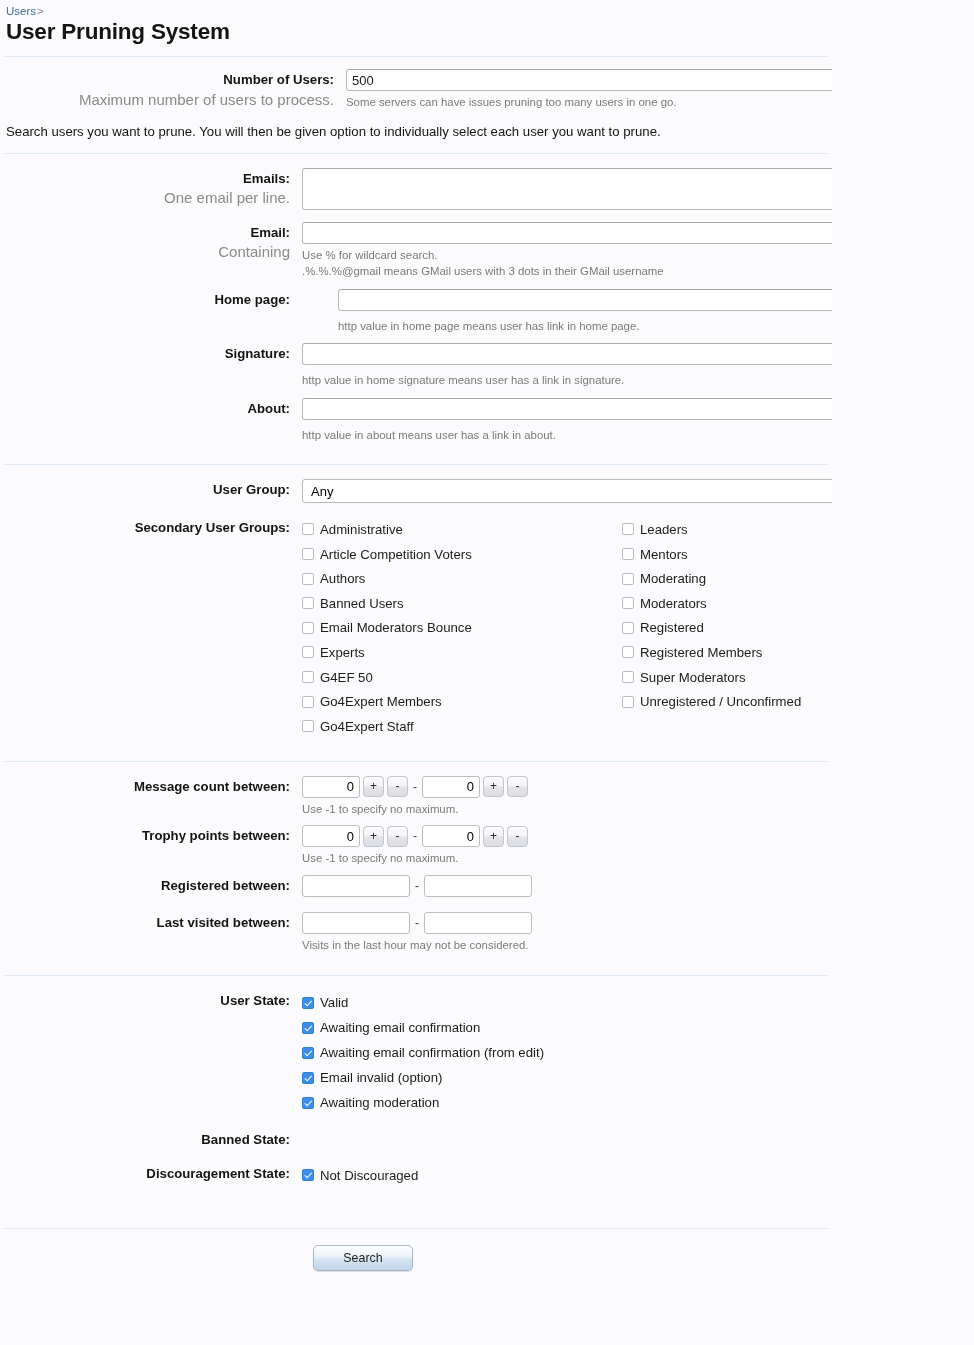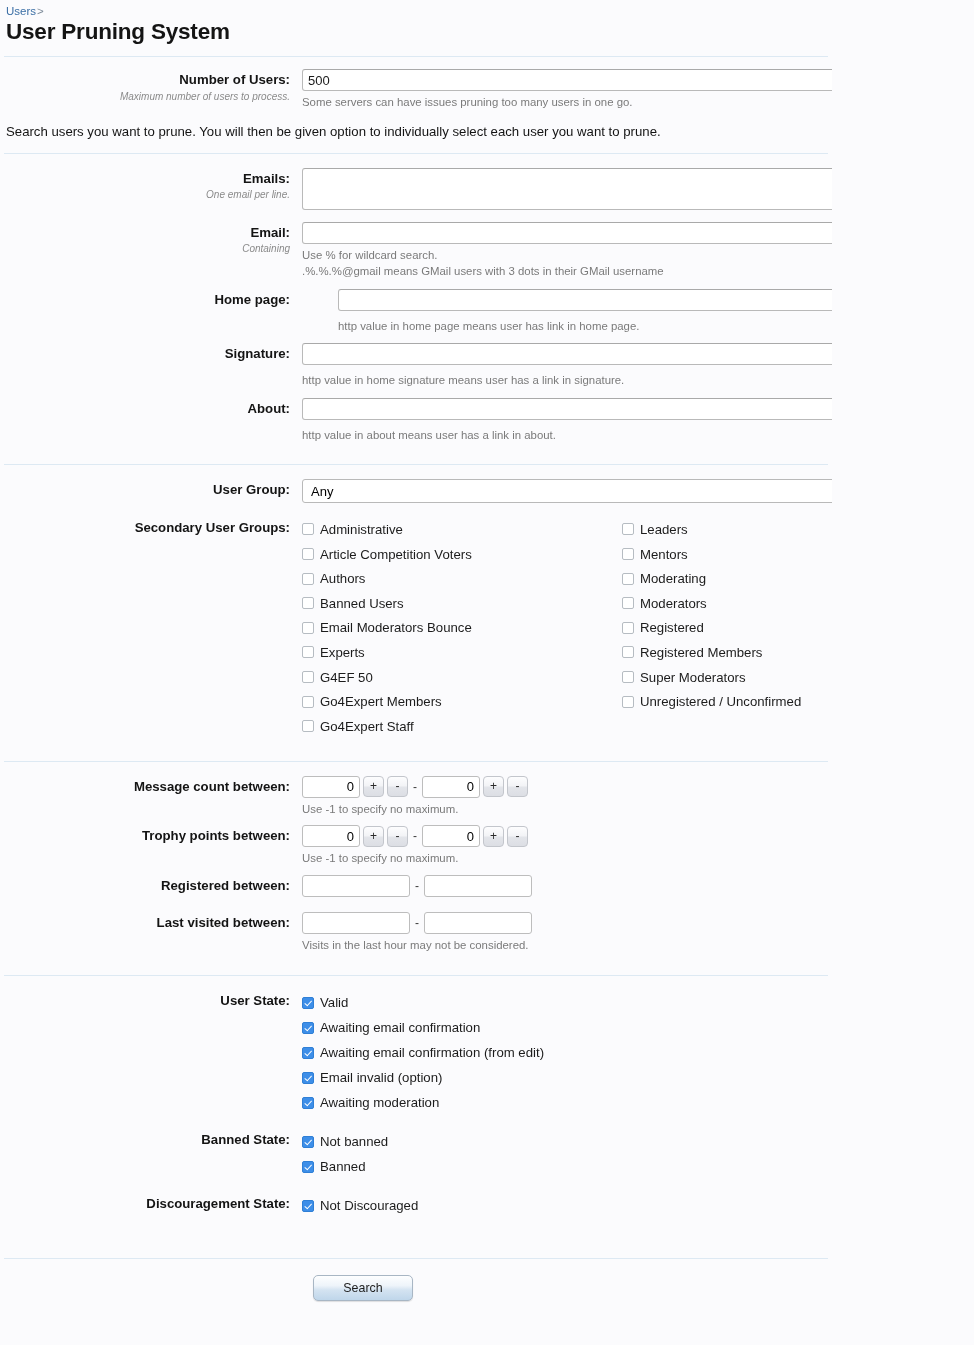--- a/index.html
+++ b/index.html
@@ -59,22 +59,21 @@
   }
   .lbl {
     font-size: 13.2px;
     font-weight: bold;
     color: #141414;
     line-height: 1.25;
     display: block;
   }
   .sublbl {
     display: block;
-    font-size: 10px;
-    font-style: italic;
+    font-size: 15px;
     color: #8a8a8a;
     line-height: 1.3;
     margin-top: 1px;
   }
   .ctlcol {
     flex: 1 1 auto;
     padding-top: 0;
   }
   .hint {
     font-size: 11.4px;
@@ -246,21 +245,21 @@
 <div class="page">
 
   <div class="breadcrumb">
     <a href="#">Users</a><span class="sep">&gt;</span>
   </div>
 
   <h1 class="page-title">User Pruning System</h1>
 
   <div class="rule"></div>
 
-  <div class="row" style="margin-top:12px;">
+  <div class="row" style="margin-top:12px;margin-left:44px;">
     <div class="lblcol">
       <span class="lbl">Number of Users:</span>
       <span class="sublbl">Maximum number of users to process.</span>
     </div>
     <div class="ctlcol">
       <input class="txt" type="text" value="500" style="">
       <div class="hint">Some servers can have issues pruning too many users in one go.</div>
     </div>
   </div>
 
@@ -507,30 +506,20 @@
           <span class="cbox checked"></span>
           <span class="cbtext">Awaiting moderation</span>
         </div>
     </div>
   </div>
 
   <div class="row" style="margin-top:14px;">
     <div class="lblcol">
       <span class="lbl">Banned State:</span>
     </div>
-    <div class="ctlcol statelist">
-      <div class="cbrow">
-          <span class="cbox checked"></span>
-          <span class="cbtext">Not banned</span>
-        </div>
-      <div class="cbrow">
-          <span class="cbox checked"></span>
-          <span class="cbtext">Banned</span>
-        </div>
-    </div>
   </div>
 
   <div class="row" style="margin-top:14px;">
     <div class="lblcol">
       <span class="lbl">Discouragement State:</span>
     </div>
     <div class="ctlcol statelist">
       <div class="cbrow">
           <span class="cbox checked"></span>
           <span class="cbtext">Not Discouraged</span>

